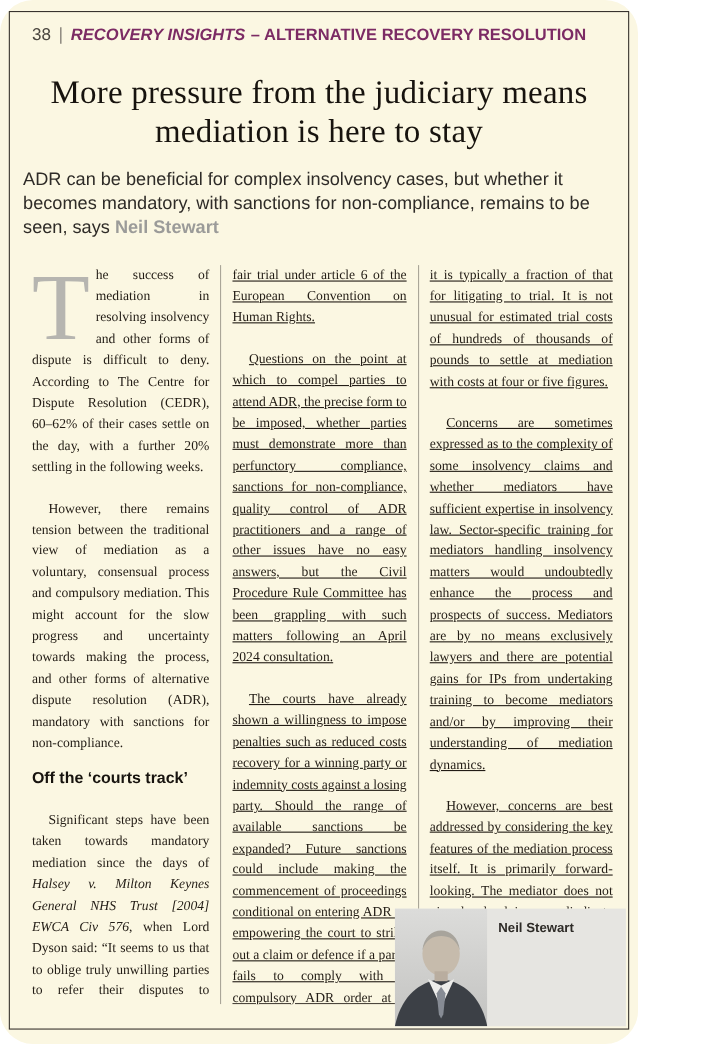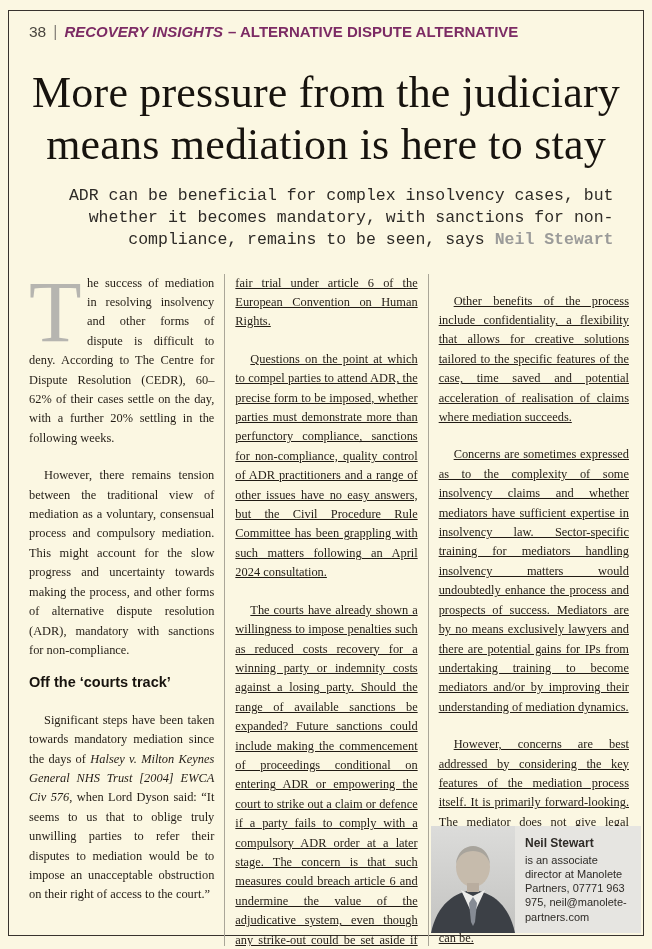--- a/index.html
+++ b/index.html
@@ -1,23 +1,24 @@
 <!DOCTYPE html>
 <html><head>
 <meta charset="utf-8">
 <style>
   * { margin:0; padding:0; box-sizing:border-box; }
   html,body { background:#ffffff; }
   .page {
     position:relative;
-    width:652px; height:949px;
+    width:580px; height:949px;
     background:#fbf7e2;
     font-family:"Liberation Serif", serif;
     color:#221c15;
     overflow:hidden;
+    border-radius:30px;
   }
   .frame {
     position:absolute;
     left:8px; top:10px; right:8px; bottom:13px;
     border:1.5px solid #38332e;
     padding:10px 12px 0 12px;
   }
   
   .runhead {
     display:flex; align-items:baseline;
@@ -25,30 +26,30 @@
     font-size:15px; font-weight:bold;
     padding-left:8px; margin-top:2px;
   }
   .runhead .pgnum { color:#4a463f; font-weight:normal; font-size:15.5px; }
   .runhead .sep { color:#8a857c; font-weight:300; margin:0 7px; font-size:16px; }
   .runhead .sect-italic { color:#7c2b64; font-style:italic; margin-right:5px; }
   .runhead .sect-rest { color:#7c2b64; }
   
   .title {
     text-align:center;
-    font-size:44px; line-height:1.18;
+    font-size:30px; line-height:1.18;
     font-weight:400; color:#17130e;
     margin:26px auto 0 auto;
     max-width:600px;
     letter-spacing:0.2px;
   }
   .standfirst {
-    font-family:Liberation Mono, monospace;
+    font-family:Liberation Sans, sans-serif;
     font-size:16.5px; line-height:1.35;
-    color:#2e2b27; text-align:right;
+    color:#2e2b27; text-align:left;
     max-width:575px; margin:14px auto 0 auto;
   }
   .standfirst .byline { color:#9b9b99; font-weight:bold; }
   
   .cols {
     display:flex;
     margin-top:22px;
     height:672px;
     overflow:hidden;
   }
@@ -97,21 +98,21 @@
 </head>
 <body>
 
 <div class="page">
   <div class="frame">
 
     <div class="runhead">
       <span class="pgnum">38</span>
       <span class="sep">|</span>
       <span class="sect-italic">RECOVERY INSIGHTS</span>
-      <span class="sect-rest">– ALTERNATIVE DISPUTE ALTERNATIVE</span>
+      <span class="sect-rest">– ALTERNATIVE RECOVERY RESOLUTION</span>
     </div>
 
     <h1 class="title">More pressure from the judiciary means mediation is here to stay</h1>
 
     <p class="standfirst"><span>ADR can be beneficial for complex insolvency cases, but whether it becomes mandatory, with sanctions for non-compliance, remains to be seen, says </span><span class="byline">Neil Stewart</span></p>
 
     <div class="cols">
 
       <div class="col">
         <p class="para noindent"><span class="dropcap">T</span><span>he success of mediation in resolving insolvency and other forms of dispute is difficult to deny. According to The Centre for Dispute Resolution (CEDR), 60–62% of their cases settle on the day, with a further 20% settling in the following weeks.</span></p>
@@ -122,21 +123,21 @@
       </div>
 
       <div class="col">
         <p class="para noindent">fair trial under article 6 of the European Convention on Human Rights.</p>
         <p class="para">Questions on the point at which to compel parties to attend ADR, the precise form to be imposed, whether parties must demonstrate more than perfunctory compliance, sanctions for non-compliance, quality control of ADR practitioners and a range of other issues have no easy answers, but the Civil Procedure Rule Committee has been grappling with such matters following an April 2024 consultation.</p>
         <p class="para">The courts have already shown a willingness to impose penalties such as reduced costs recovery for a winning party or indemnity costs against a losing party. Should the range of available sanctions be expanded? Future sanctions could include making the commencement of proceedings conditional on entering ADR or empowering the court to strike out a claim or defence if a party fails to comply with a compulsory ADR order at a later stage. The concern is that such measures could breach article 6 and undermine the value of the adjudicative system, even though any strike-out could be set aside if there was a valid reason for non-compliance.</p>
 
       </div>
 
       <div class="col">
-        <p class="para">Other benefits of the process include confidentiality, a flexibility that allows for creative solutions tailored to the specific features of the case, time saved and potential acceleration of realisation of claims where mediation succeeds.</p>
+        <p class="para noindent">it is typically a fraction of that for litigating to trial. It is not unusual for estimated trial costs of hundreds of thousands of pounds to settle at mediation with costs at four or five figures.</p>
         <p class="para">Concerns are sometimes expressed as to the complexity of some insolvency claims and whether mediators have sufficient expertise in insolvency law. Sector-specific training for mediators handling insolvency matters would undoubtedly enhance the process and prospects of success. Mediators are by no means exclusively lawyers and there are potential gains for IPs from undertaking training to become mediators and/or by improving their understanding of mediation dynamics.</p>
         <p class="para">However, concerns are best addressed by considering the key features of the mediation process itself. It is primarily forward-looking. The mediator does not give legal advice or adjudicate but assists parties in finding a mutually acceptable resolution. Anecdotally, formerly reluctant parties often express surprise at how effective the process can be.</p>
 
       </div>
 
     </div>
 
     <div class="bio">
       <div class="bio-photo">
         <svg viewBox="0 0 84 107" xmlns="http://www.w3.org/2000/svg">
@@ -150,18 +151,17 @@
           <path d="M0 107 C6 78 24 66 42 64 C60 66 78 78 84 107 Z" fill="#3c4046"></path>
           <path d="M30 64 L42 90 L54 64 L42 70 Z" fill="#ececea"></path>
           <path d="M42 71 L38 77 L40 96 L42 100 L44 96 L46 77 Z" fill="#868b94"></path>
           <ellipse cx="42" cy="41" rx="17" ry="20" fill="#c6bbac"></ellipse>
           <path d="M25 38 C26 26 34 20 42 20 C50 20 58 26 59 38 C56 28 49 25 42 25 C35 25 28 28 25 38 Z" fill="#a8a49c"></path>
           <rect x="36" y="57" width="12" height="9" fill="#b9ad9f"></rect>
         </svg>
       </div>
       <div class="bio-text">
         <span class="bio-name">Neil Stewart</span>
-        <span>is an associate director at Manolete Partners, 07771 963 975, neil@manolete-partners.com</span>
       </div>
     </div>
 
   </div>
 </div>
 
 </body></html>

